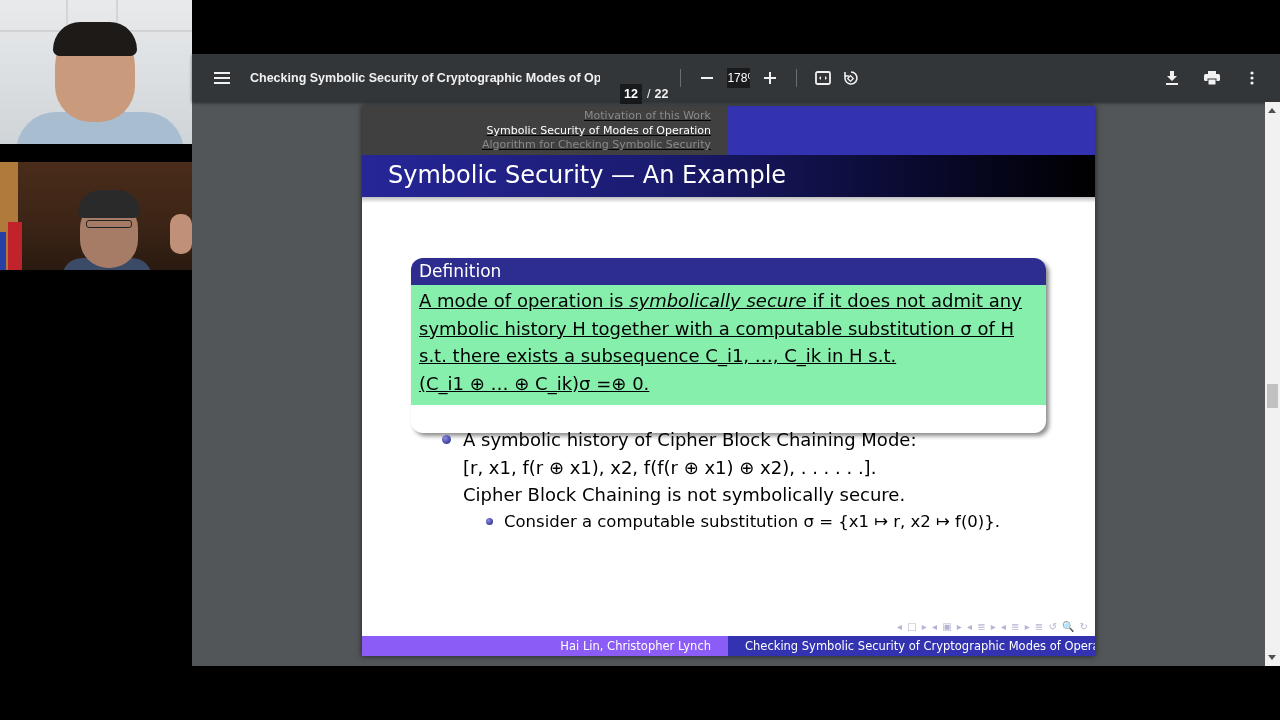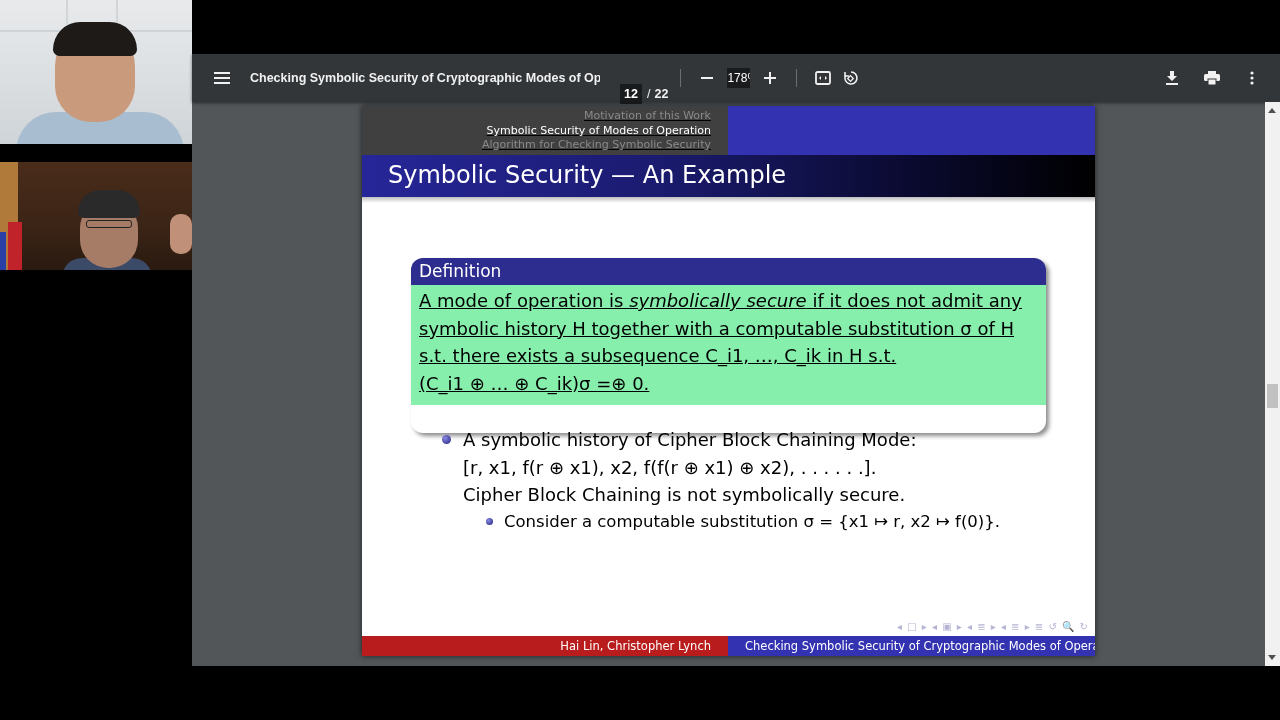--- a/index.html
+++ b/index.html
@@ -63,21 +63,21 @@
 
   .bullets { position: absolute; left: 80px; top: 320px; color: #000; font-size: 18px; line-height: 27.5px; }
   .bullet { position: relative; padding-left: 21px; }
   .dot { position: absolute; left: 0; top: 9px; width: 9px; height: 9px; border-radius: 50%; background: radial-gradient(circle at 35% 35%, #8a8ae0, #1e1e80); }
   .sub-bullets { margin-top: 0; padding-left: 65px; font-size: 16.5px; line-height: 25px; }
   .sub-bullet { position: relative; padding-left: 18px; text-align: right; }
   .sdot { position: absolute; left: 0; top: 9px; width: 7px; height: 7px; border-radius: 50%; background: radial-gradient(circle at 35% 35%, #8a8ae0, #1e1e80); }
 
   .navsyms { position: absolute; right: 6px; top: 515px; font-size: 10px; color: #b4b4d4; letter-spacing: 1px; white-space: nowrap; }
   .ftr { position: absolute; left: 0; top: 530px; width: 733px; height: 20px; display: flex; font-size: 11.5px; line-height: 20px; }
-  .ftr-left { width: 366px; background: #b91c1c; color: #fff; text-align: right; padding-right: 17px; white-space: nowrap; }
+  .ftr-left { width: 366px; background: #8b5cf6; color: #fff; text-align: right; padding-right: 17px; white-space: nowrap; }
   .ftr-right { flex: 1; background: #3333b2; color: #fff; padding-left: 17px; white-space: nowrap; overflow: hidden; }
 </style>
 </head>
 <body>
 
 <div class="video-tile tile-1">
   <div class="ceiling-line"></div>
   <div class="ceiling-v" style="left:66px"></div>
   <div class="ceiling-v" style="left:116px"></div>
   <div class="person p1-body"></div>

